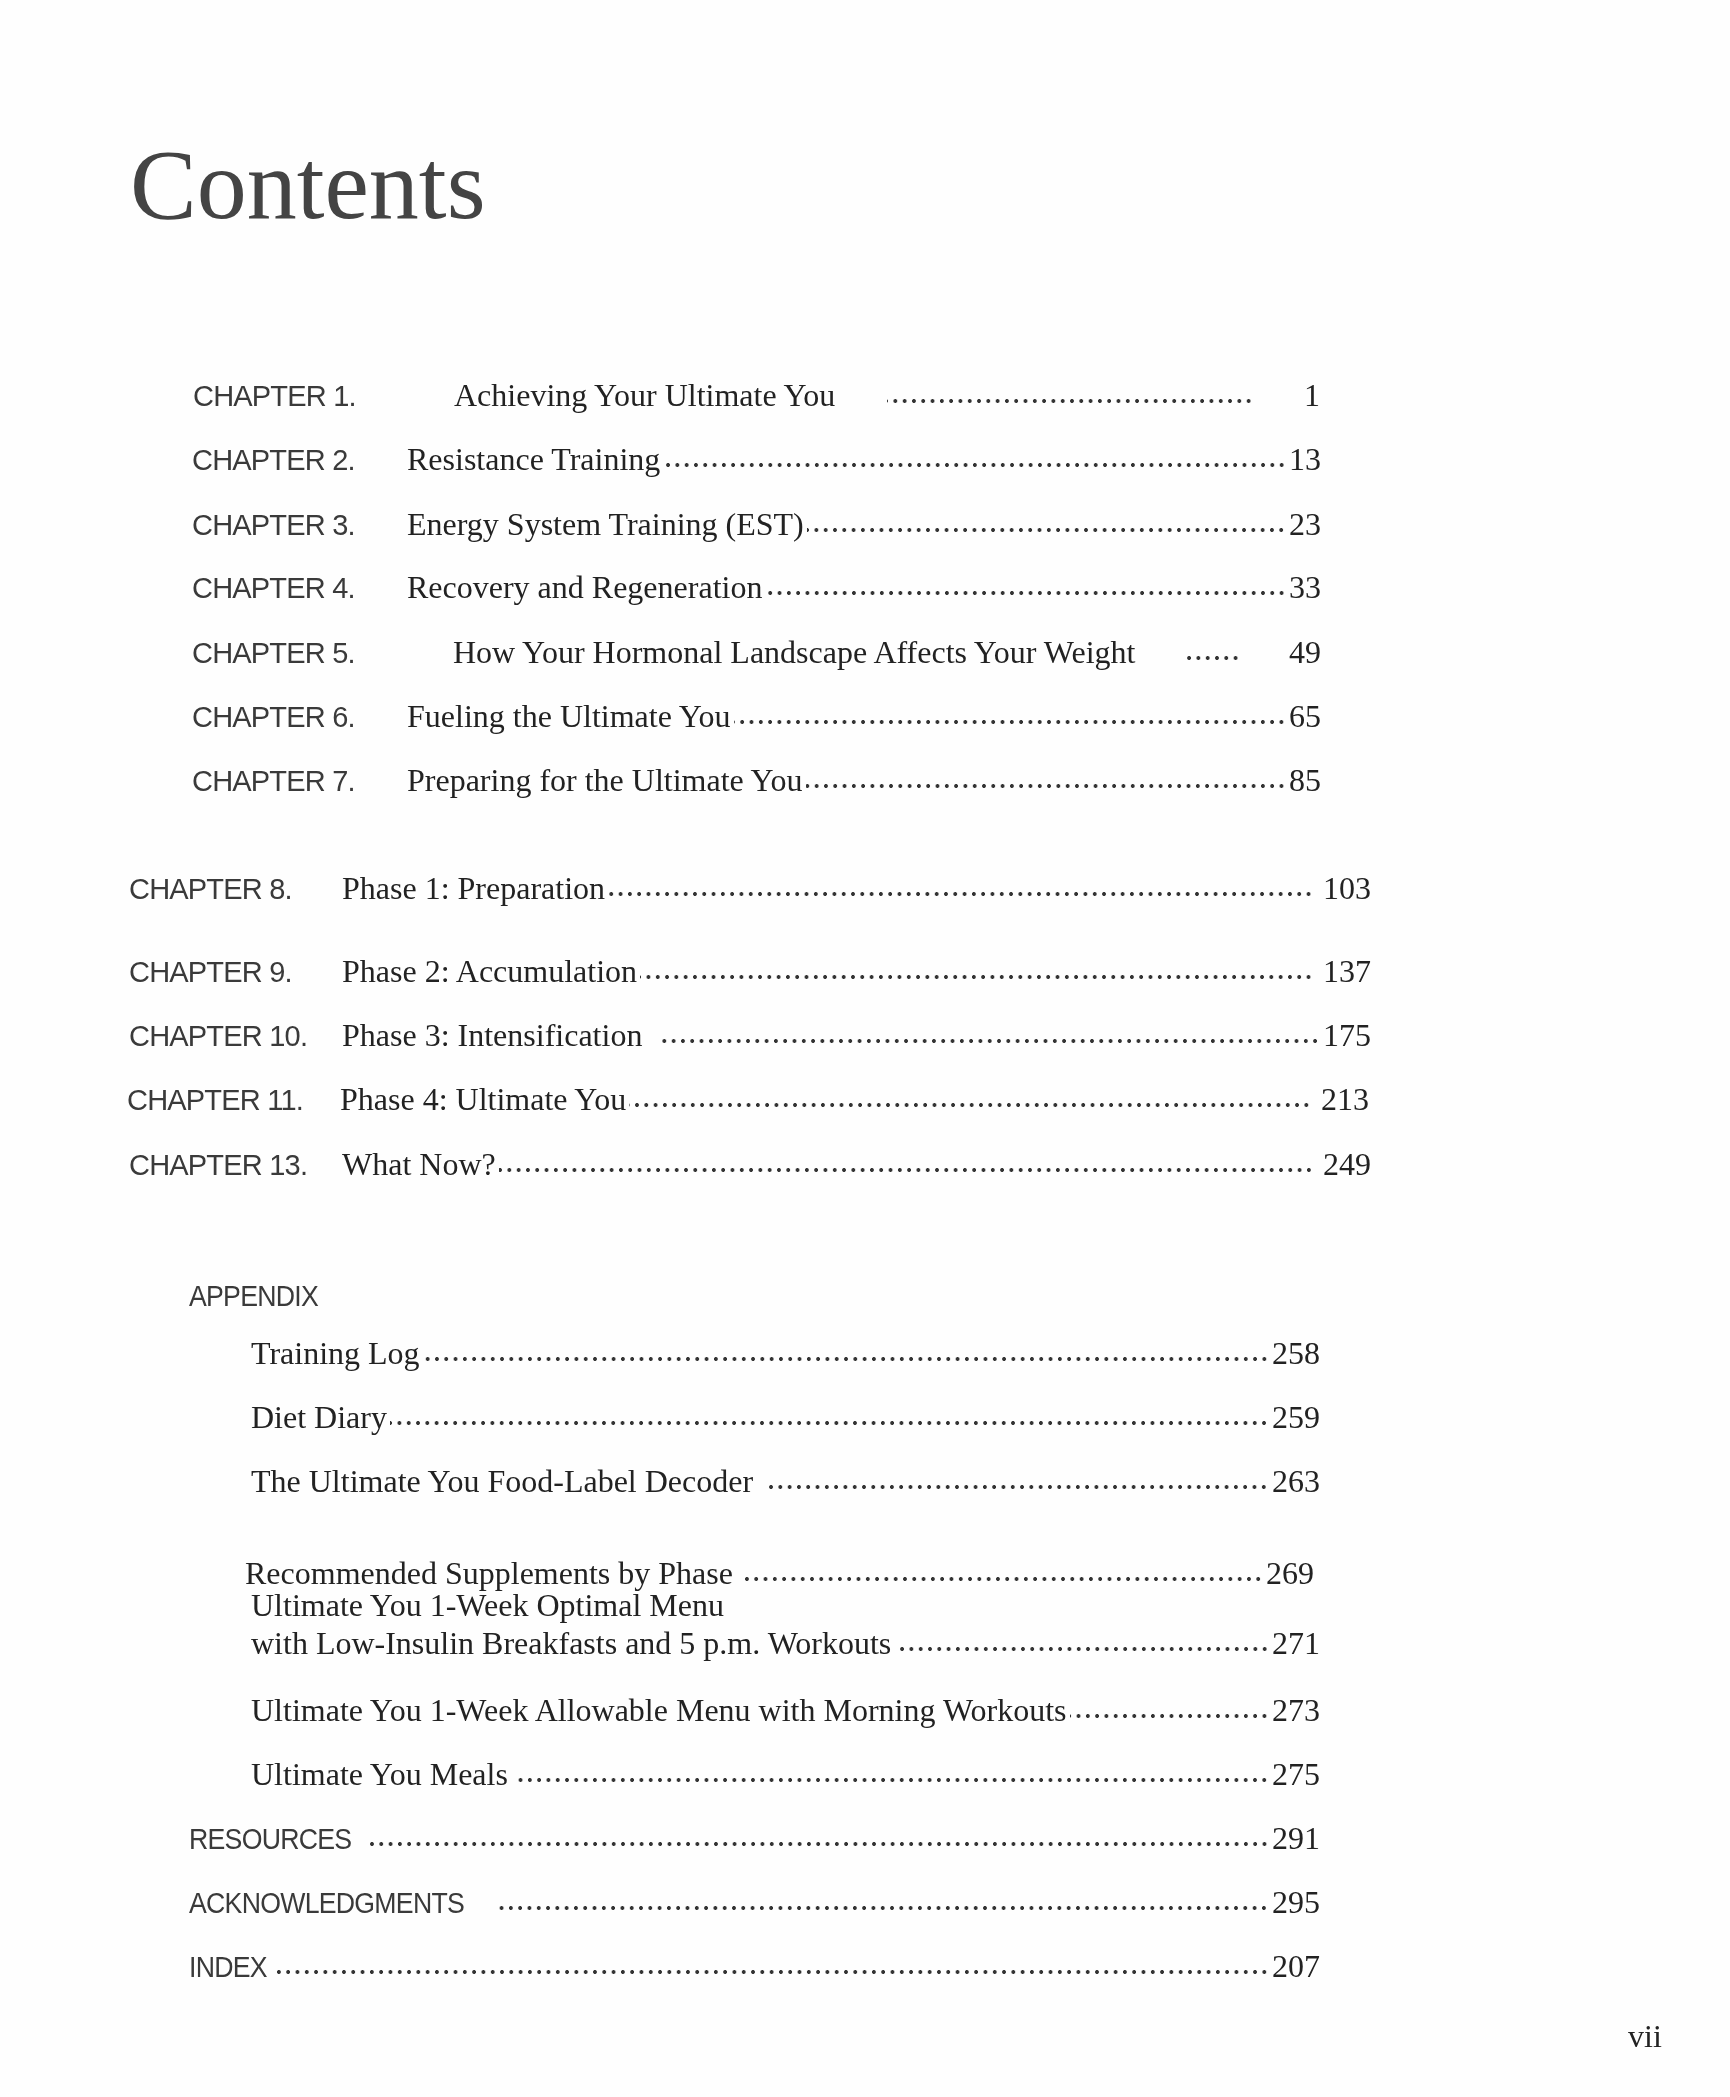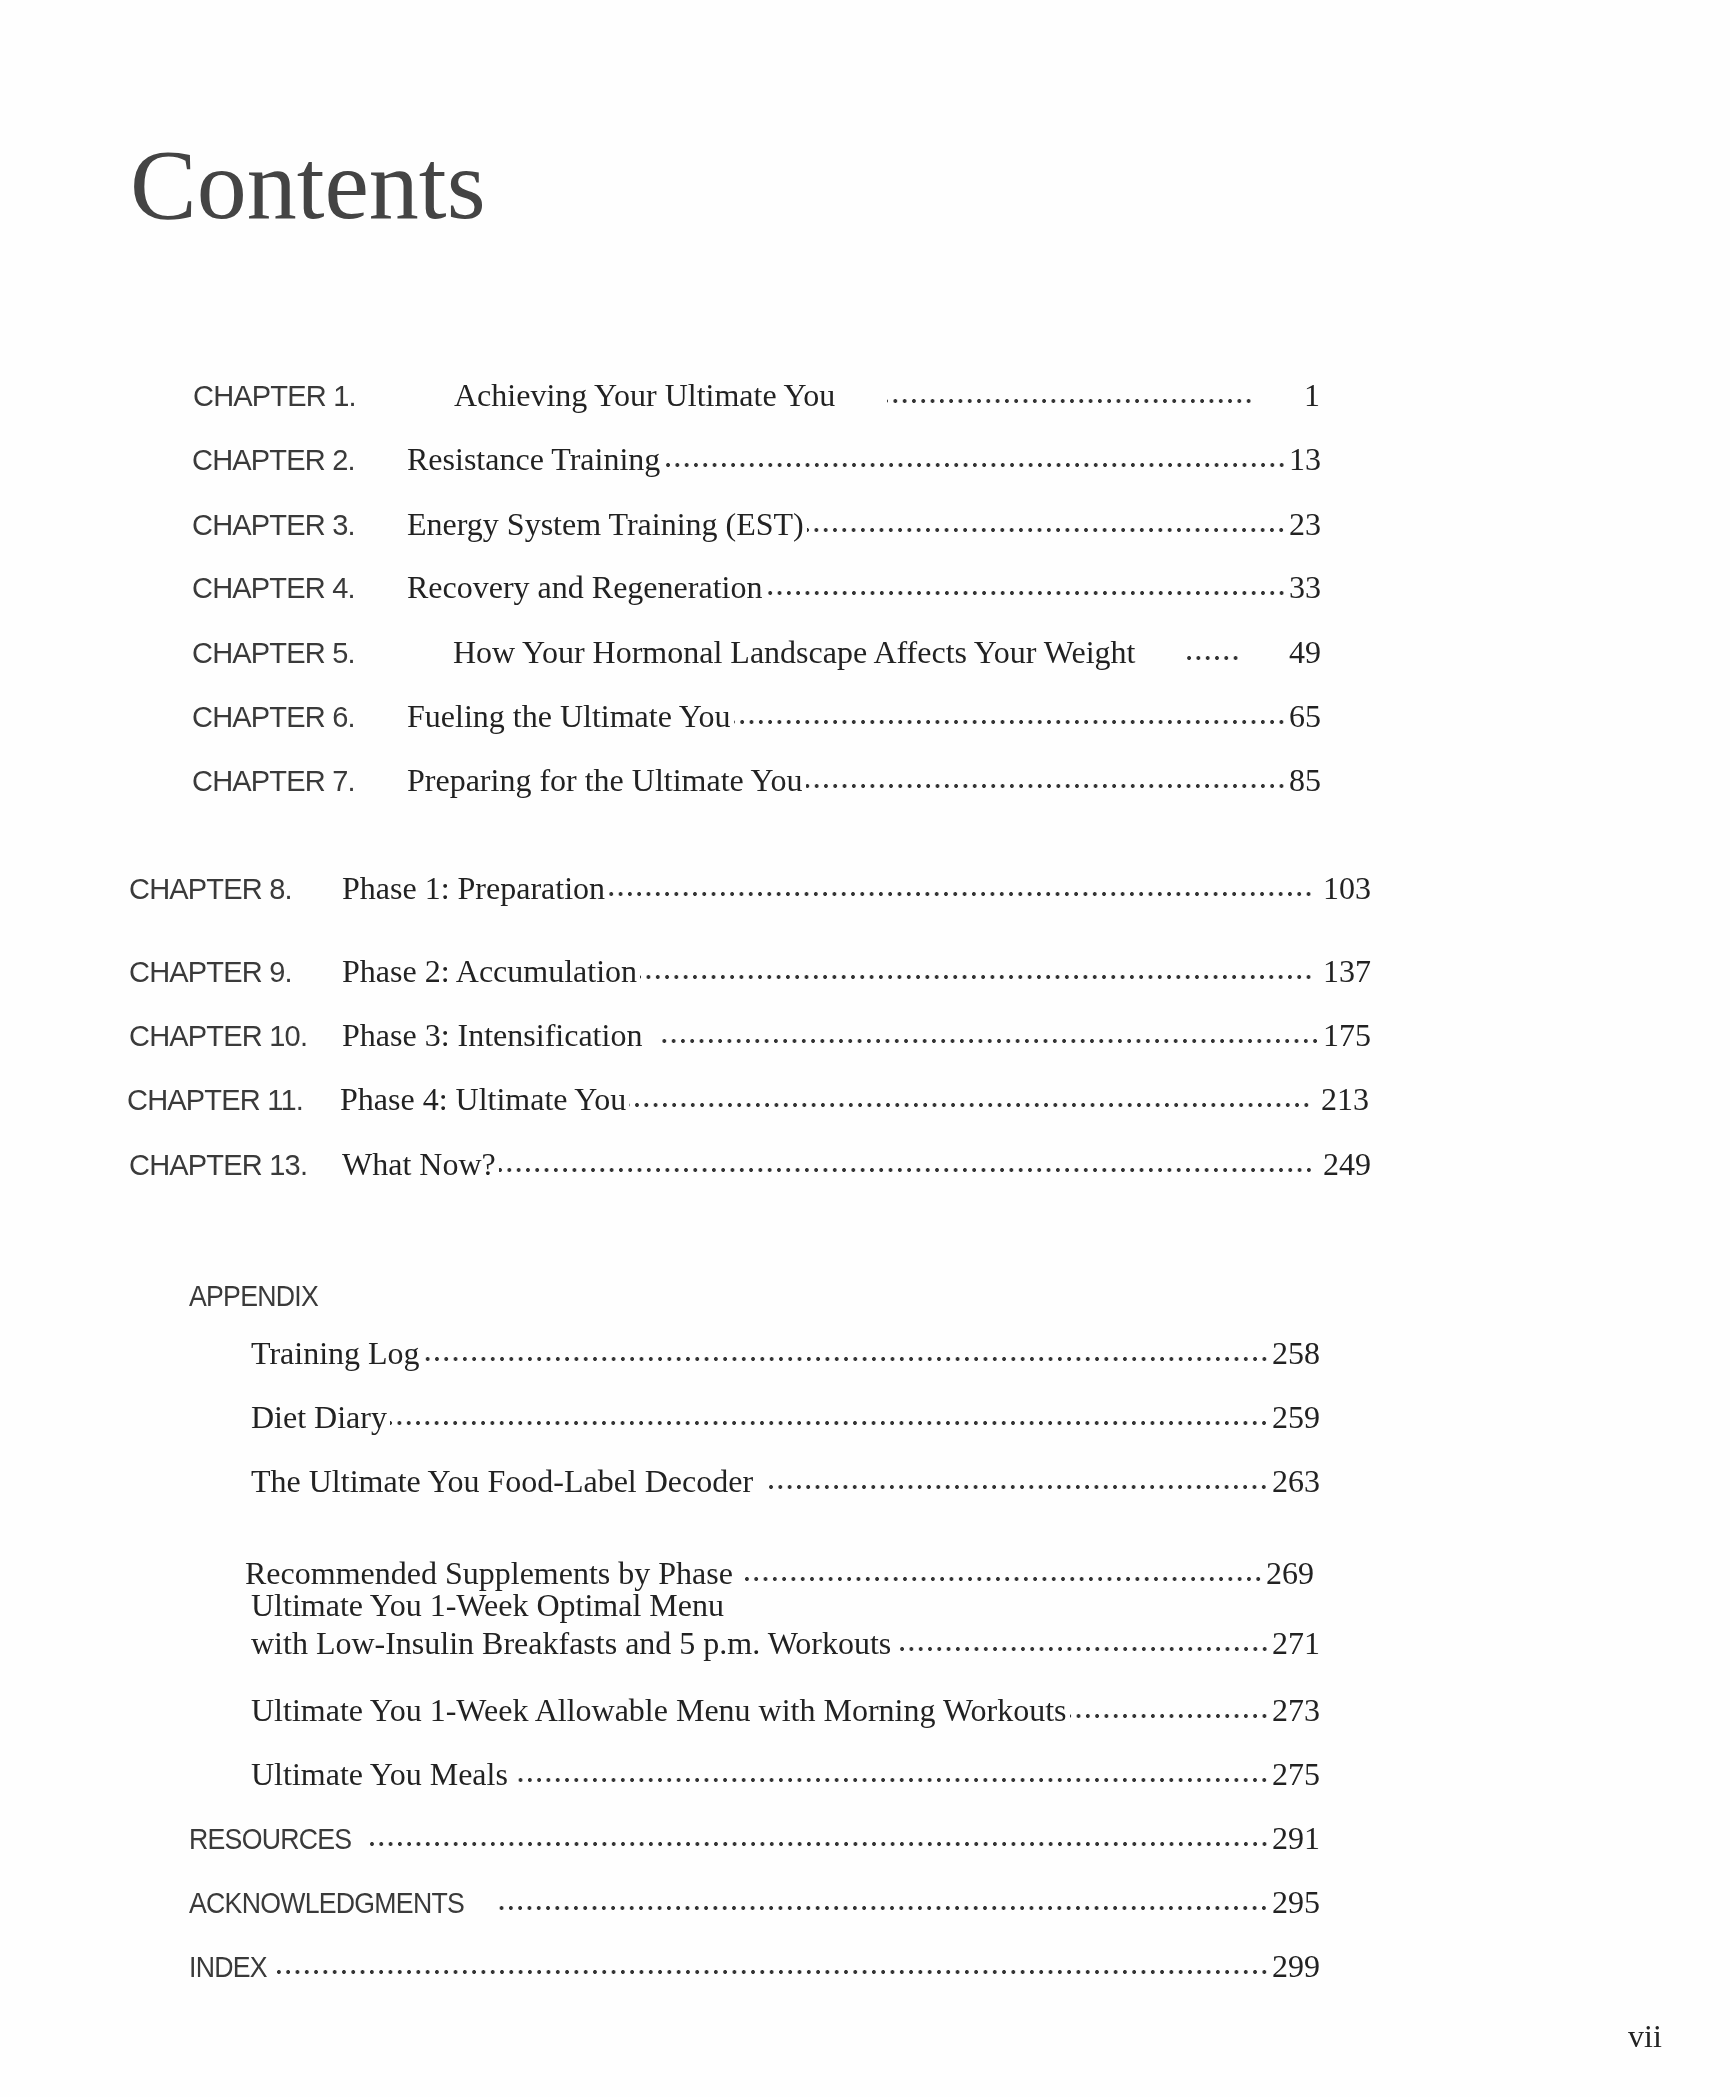--- a/index.html
+++ b/index.html
@@ -230,17 +230,17 @@
   <span class="toc-page">291</span>
 </div>
 <div class="toc-row" style="left:189px; top:1884px; width:1131px;">
   <span class="toc-label">ACKNOWLEDGMENTS</span>
   <span class="toc-leader" style="margin-left:11.3px;"></span>
   <span class="toc-page">295</span>
 </div>
 <div class="toc-row" style="left:189px; top:1948px; width:1131px;">
   <span class="toc-label">INDEX</span>
   <span class="toc-leader"></span>
-  <span class="toc-page">299</span>
+  <span class="toc-page">207</span>
 </div>
 
 <div class="folio">vii</div>
 
 
 </body></html>

